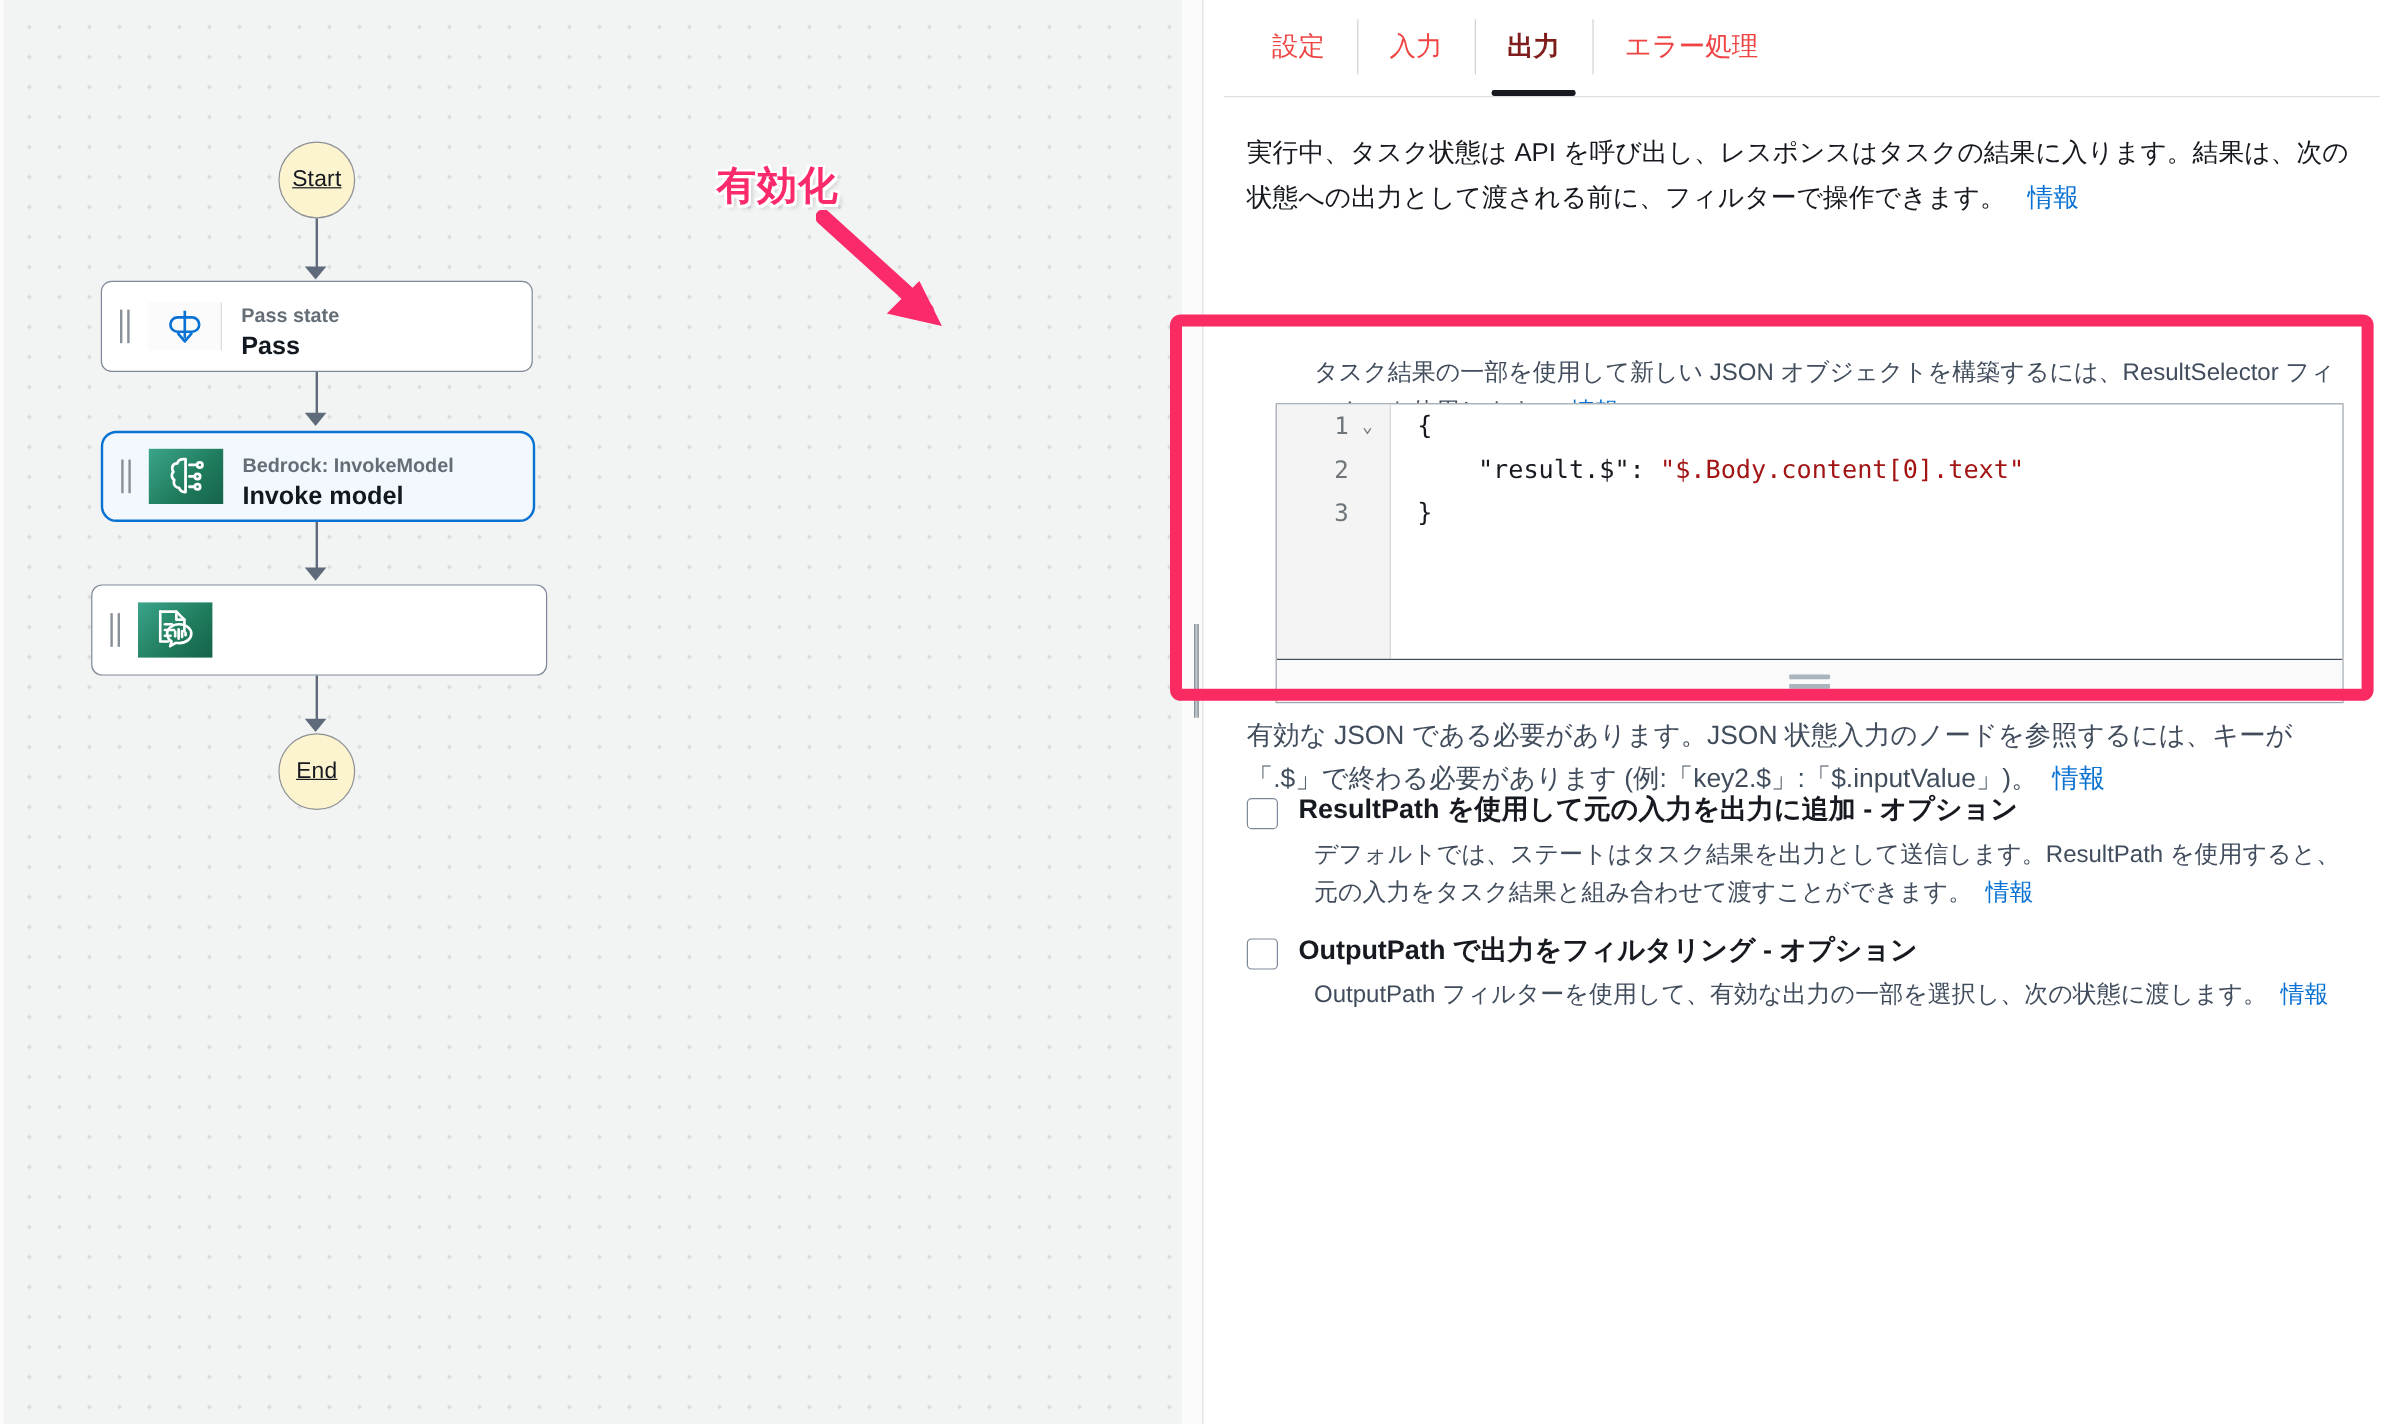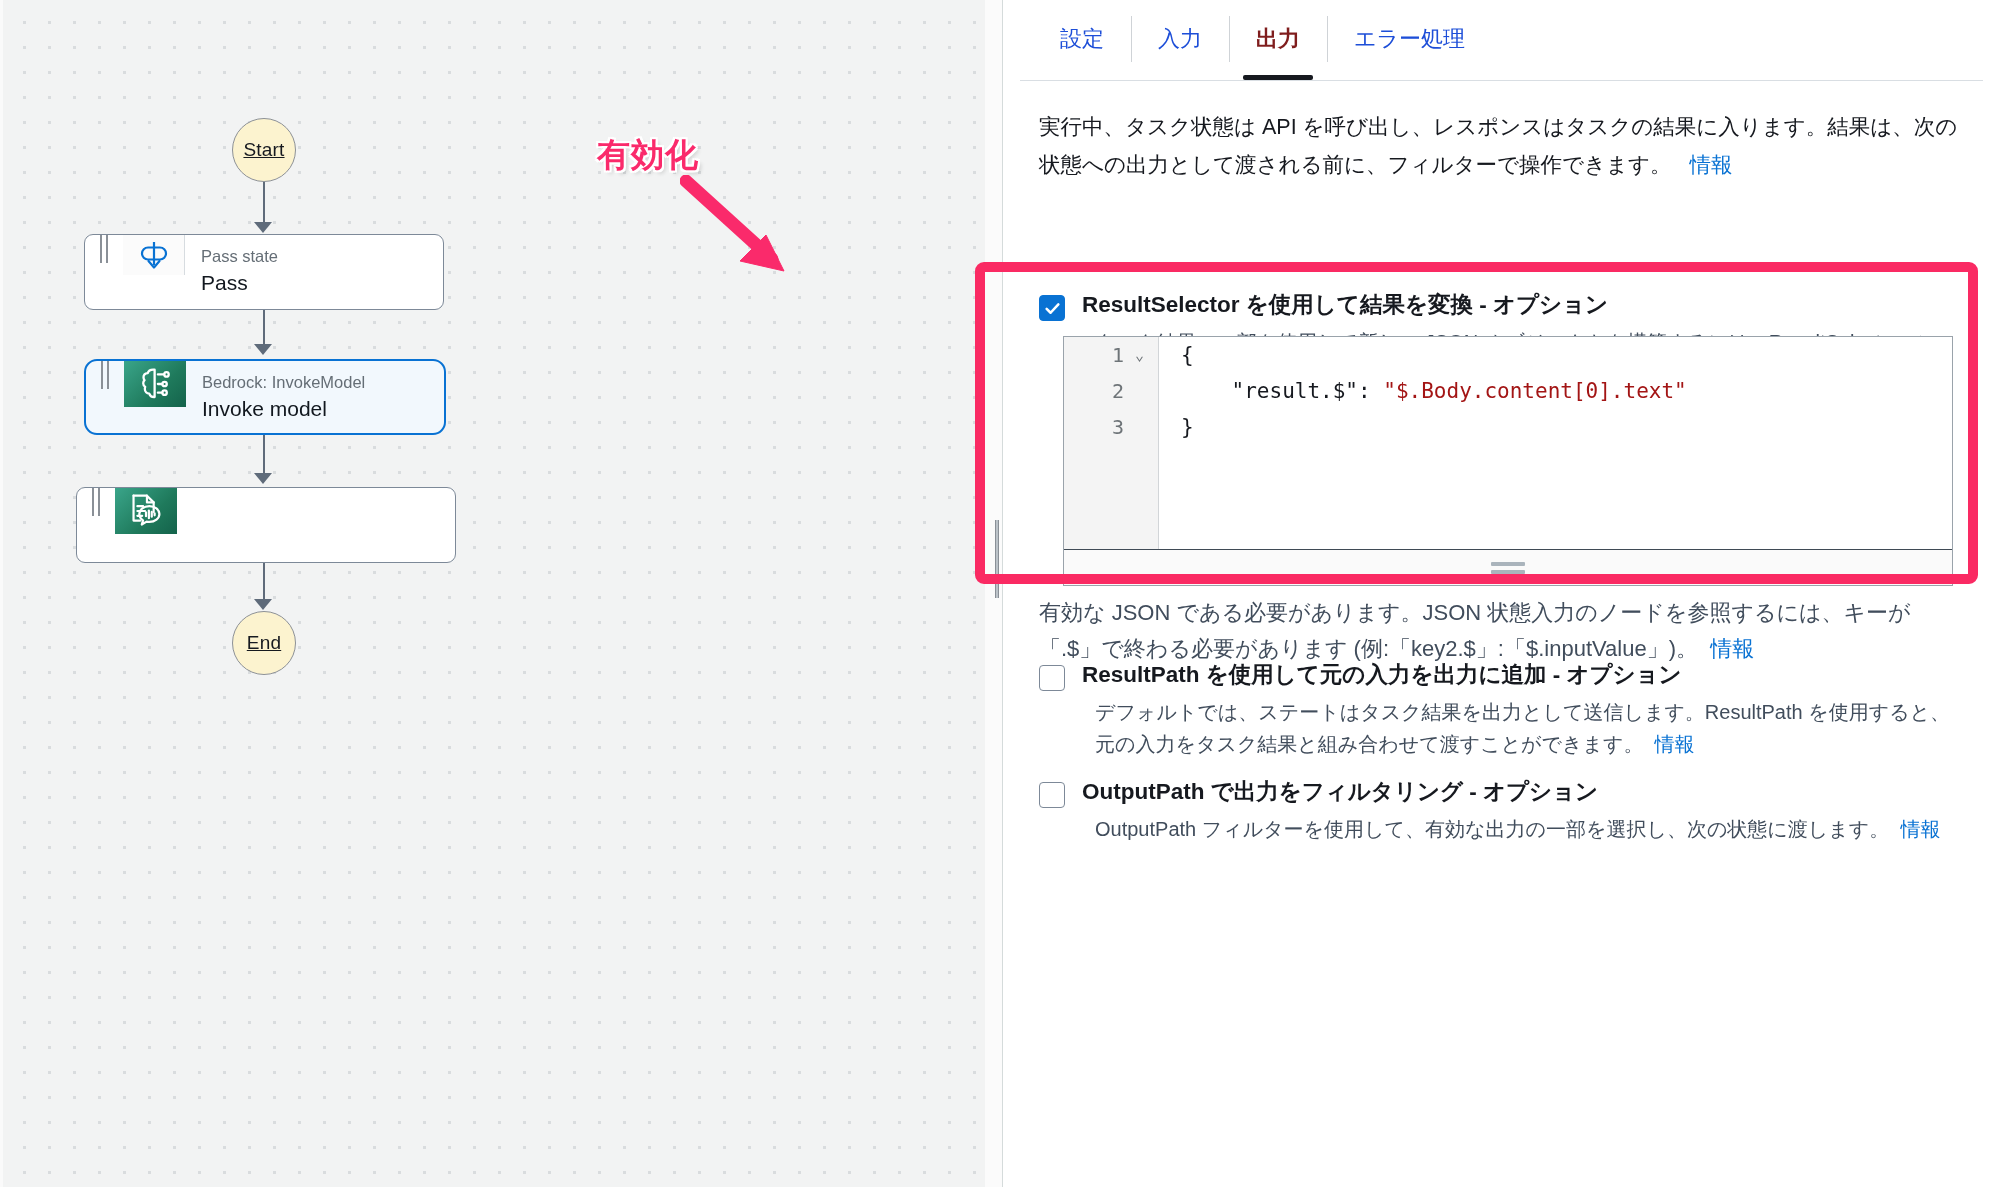--- a/index.html
+++ b/index.html
@@ -66,22 +66,23 @@
     border-right: 9px solid transparent;
     border-top: 11px solid #5f6b7a;
   }
 
   .state-card {
     position: absolute;
     height: 76px;
     border-radius: 9px;
     background: #ffffff;
     border: 1.5px solid #7d8998;
-    display: flex; align-items: flex-start;
+    display: flex; align-items: center;
     overflow: hidden;
+    font-weight: bold;
   }
   .state-card.selected {
     border: 2px solid #0972d3;
     background: #f2f8fd;
   }
   .card-grip {
     width: 38px; display: flex; align-items: center; justify-content: center;
     flex: 0 0 38px;
   }
   .grip-bars { display: flex; gap: 4px; }
@@ -118,21 +119,21 @@
     width: 997px; height: 1187px;
     background: #ffffff;
   }
   .tabs {
     position: absolute; left: 30px; top: 8px;
     display: flex; align-items: stretch; height: 62px;
   }
   .tab {
     display: flex; align-items: center; justify-content: center;
     padding: 0 27px;
-    font-size: 22px; color: #1d4ed8;
+    font-size: 22px; color: #ef4444;
     position: relative;
     cursor: pointer;
   }
   .tab + .tab::before {
     content: ""; position: absolute; left: 0; top: 8px; bottom: 8px;
     width: 1px; background: #cfd3d7;
   }
   .tab.active { color: #7f1d1d; font-weight: bold; }
   .tab.active::after {
     content: ""; position: absolute; left: 14px; right: 14px; bottom: -10px;
@@ -353,28 +354,20 @@
       </div>
     </div>
     <div class="tabs-rule"></div>
 
     <div class="body-text">
       <span>実行中、タスク状態は API を呼び出し、レスポンスはタスクの結果に入ります。結果は、次の状態への出力として渡される前に、フィルターで操作できます。</span>
       <span>&nbsp;&nbsp;</span><a class="link">情報</a>
     </div>
 
     <div class="section" style="top:290px;">
-      <div class="chk-row">
-        <span class="checkbox on">
-          <svg class="chk-mark" viewBox="0 0 16 16">
-            <path d="M2.5 8.4 L6.2 12 L13.5 4.2" stroke="#ffffff" stroke-width="2.4" fill="none" stroke-linecap="round" stroke-linejoin="round"></path>
-          </svg>
-        </span>
-        <span class="chk-label">ResultSelector を使用して結果を変換 - オプション</span>
-      </div>
       <div class="chk-desc">
         <span>タスク結果の一部を使用して新しい JSON オブジェクトを構築するには、ResultSelector フィルターを使用します。</span>
         <span>&nbsp;</span><a class="link">情報</a>
       </div>
     </div>
 
     <div class="editor">
       <div class="editor-body">
         <div class="gutter">
           <div class="gutter-line">

